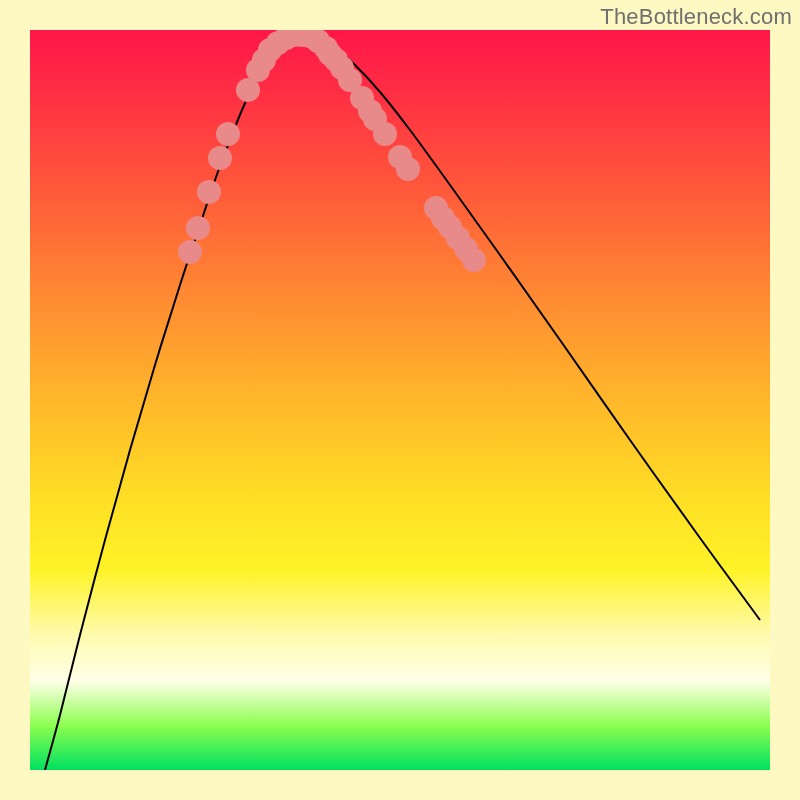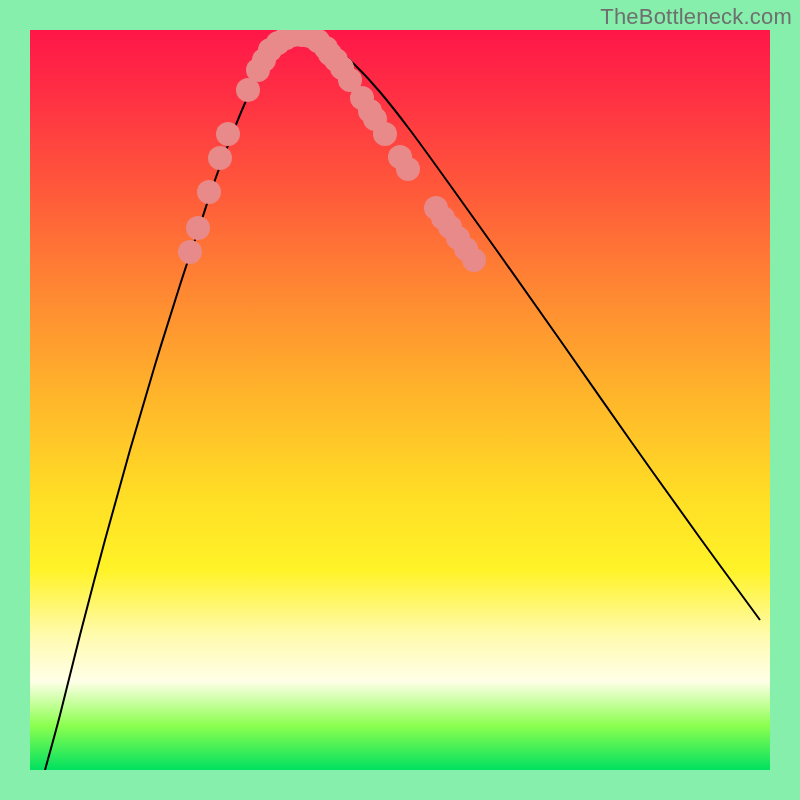--- a/index.html
+++ b/index.html
@@ -8,21 +8,21 @@
     width: 800px;
     height: 800px;
     background: #000;
     overflow: hidden;
     font-family: Arial, Helvetica, sans-serif;
   }
   .stage {
     position: relative;
     width: 800px;
     height: 800px;
-    background: #86efac;
+    background: #fef9c3;
   }
   .plot-area {
     position: absolute;
     left: 30px;
     top: 30px;
     width: 740px;
     height: 740px;
     
     background: linear-gradient(
       to bottom,

